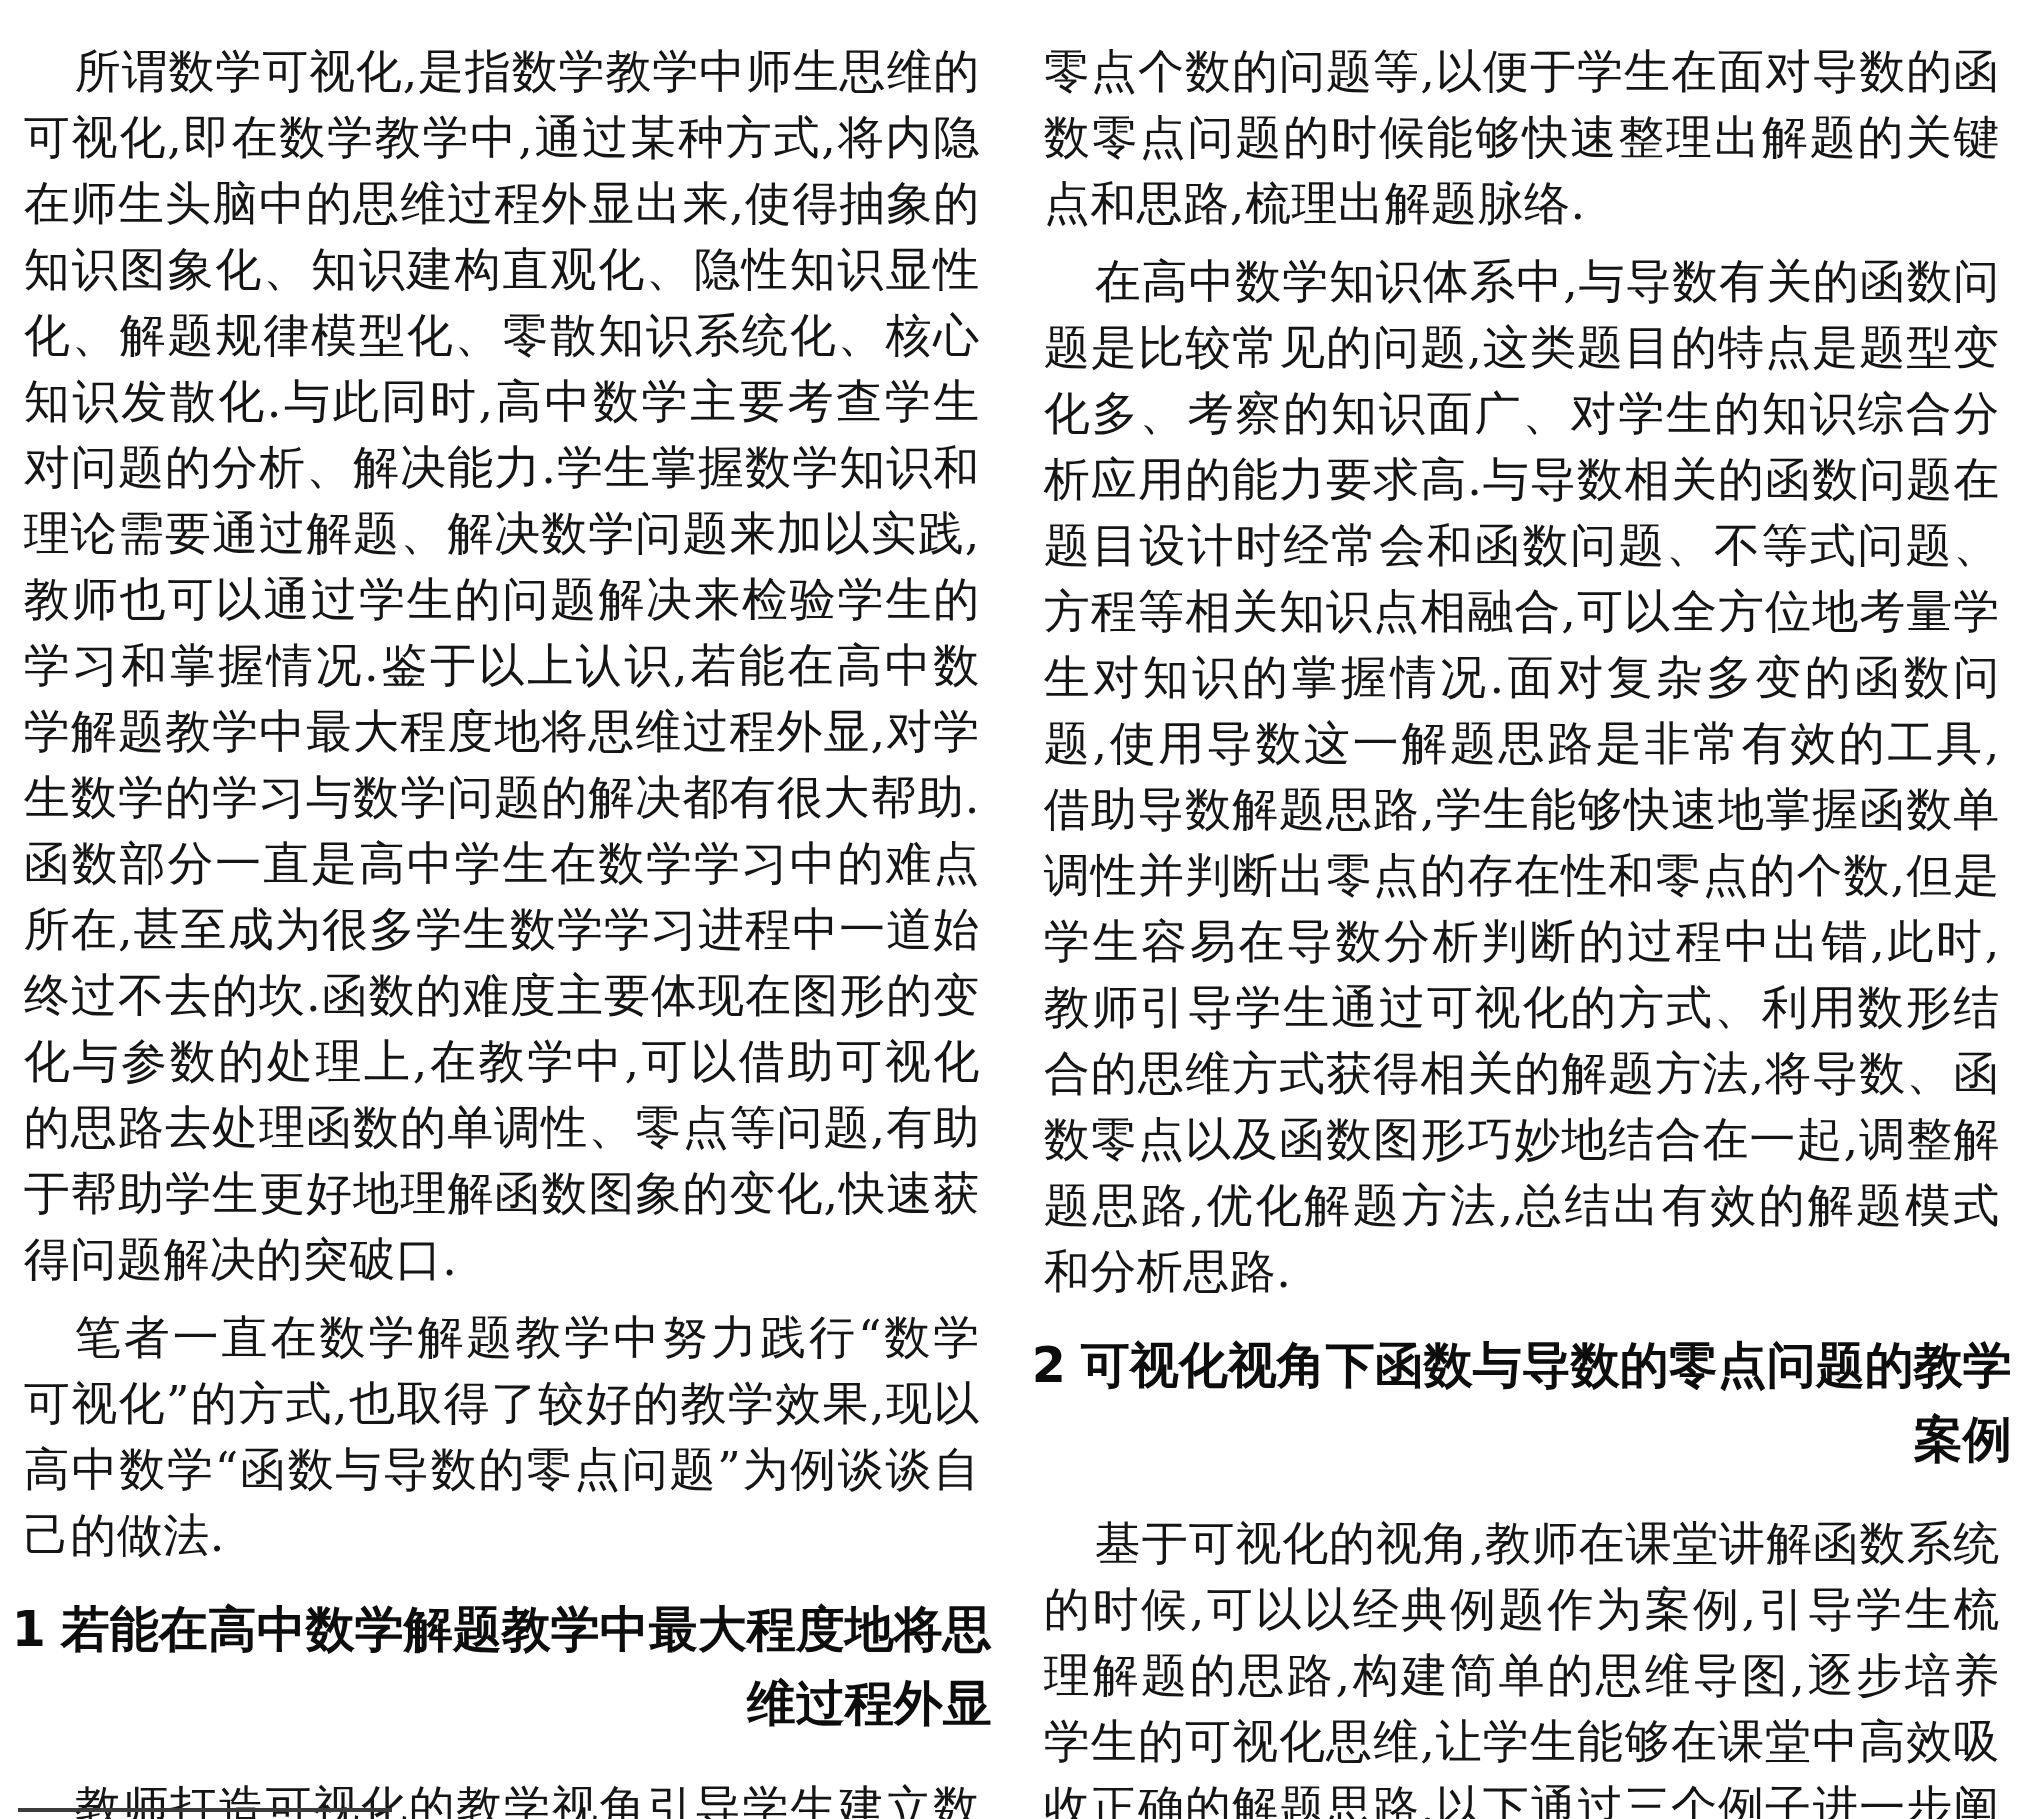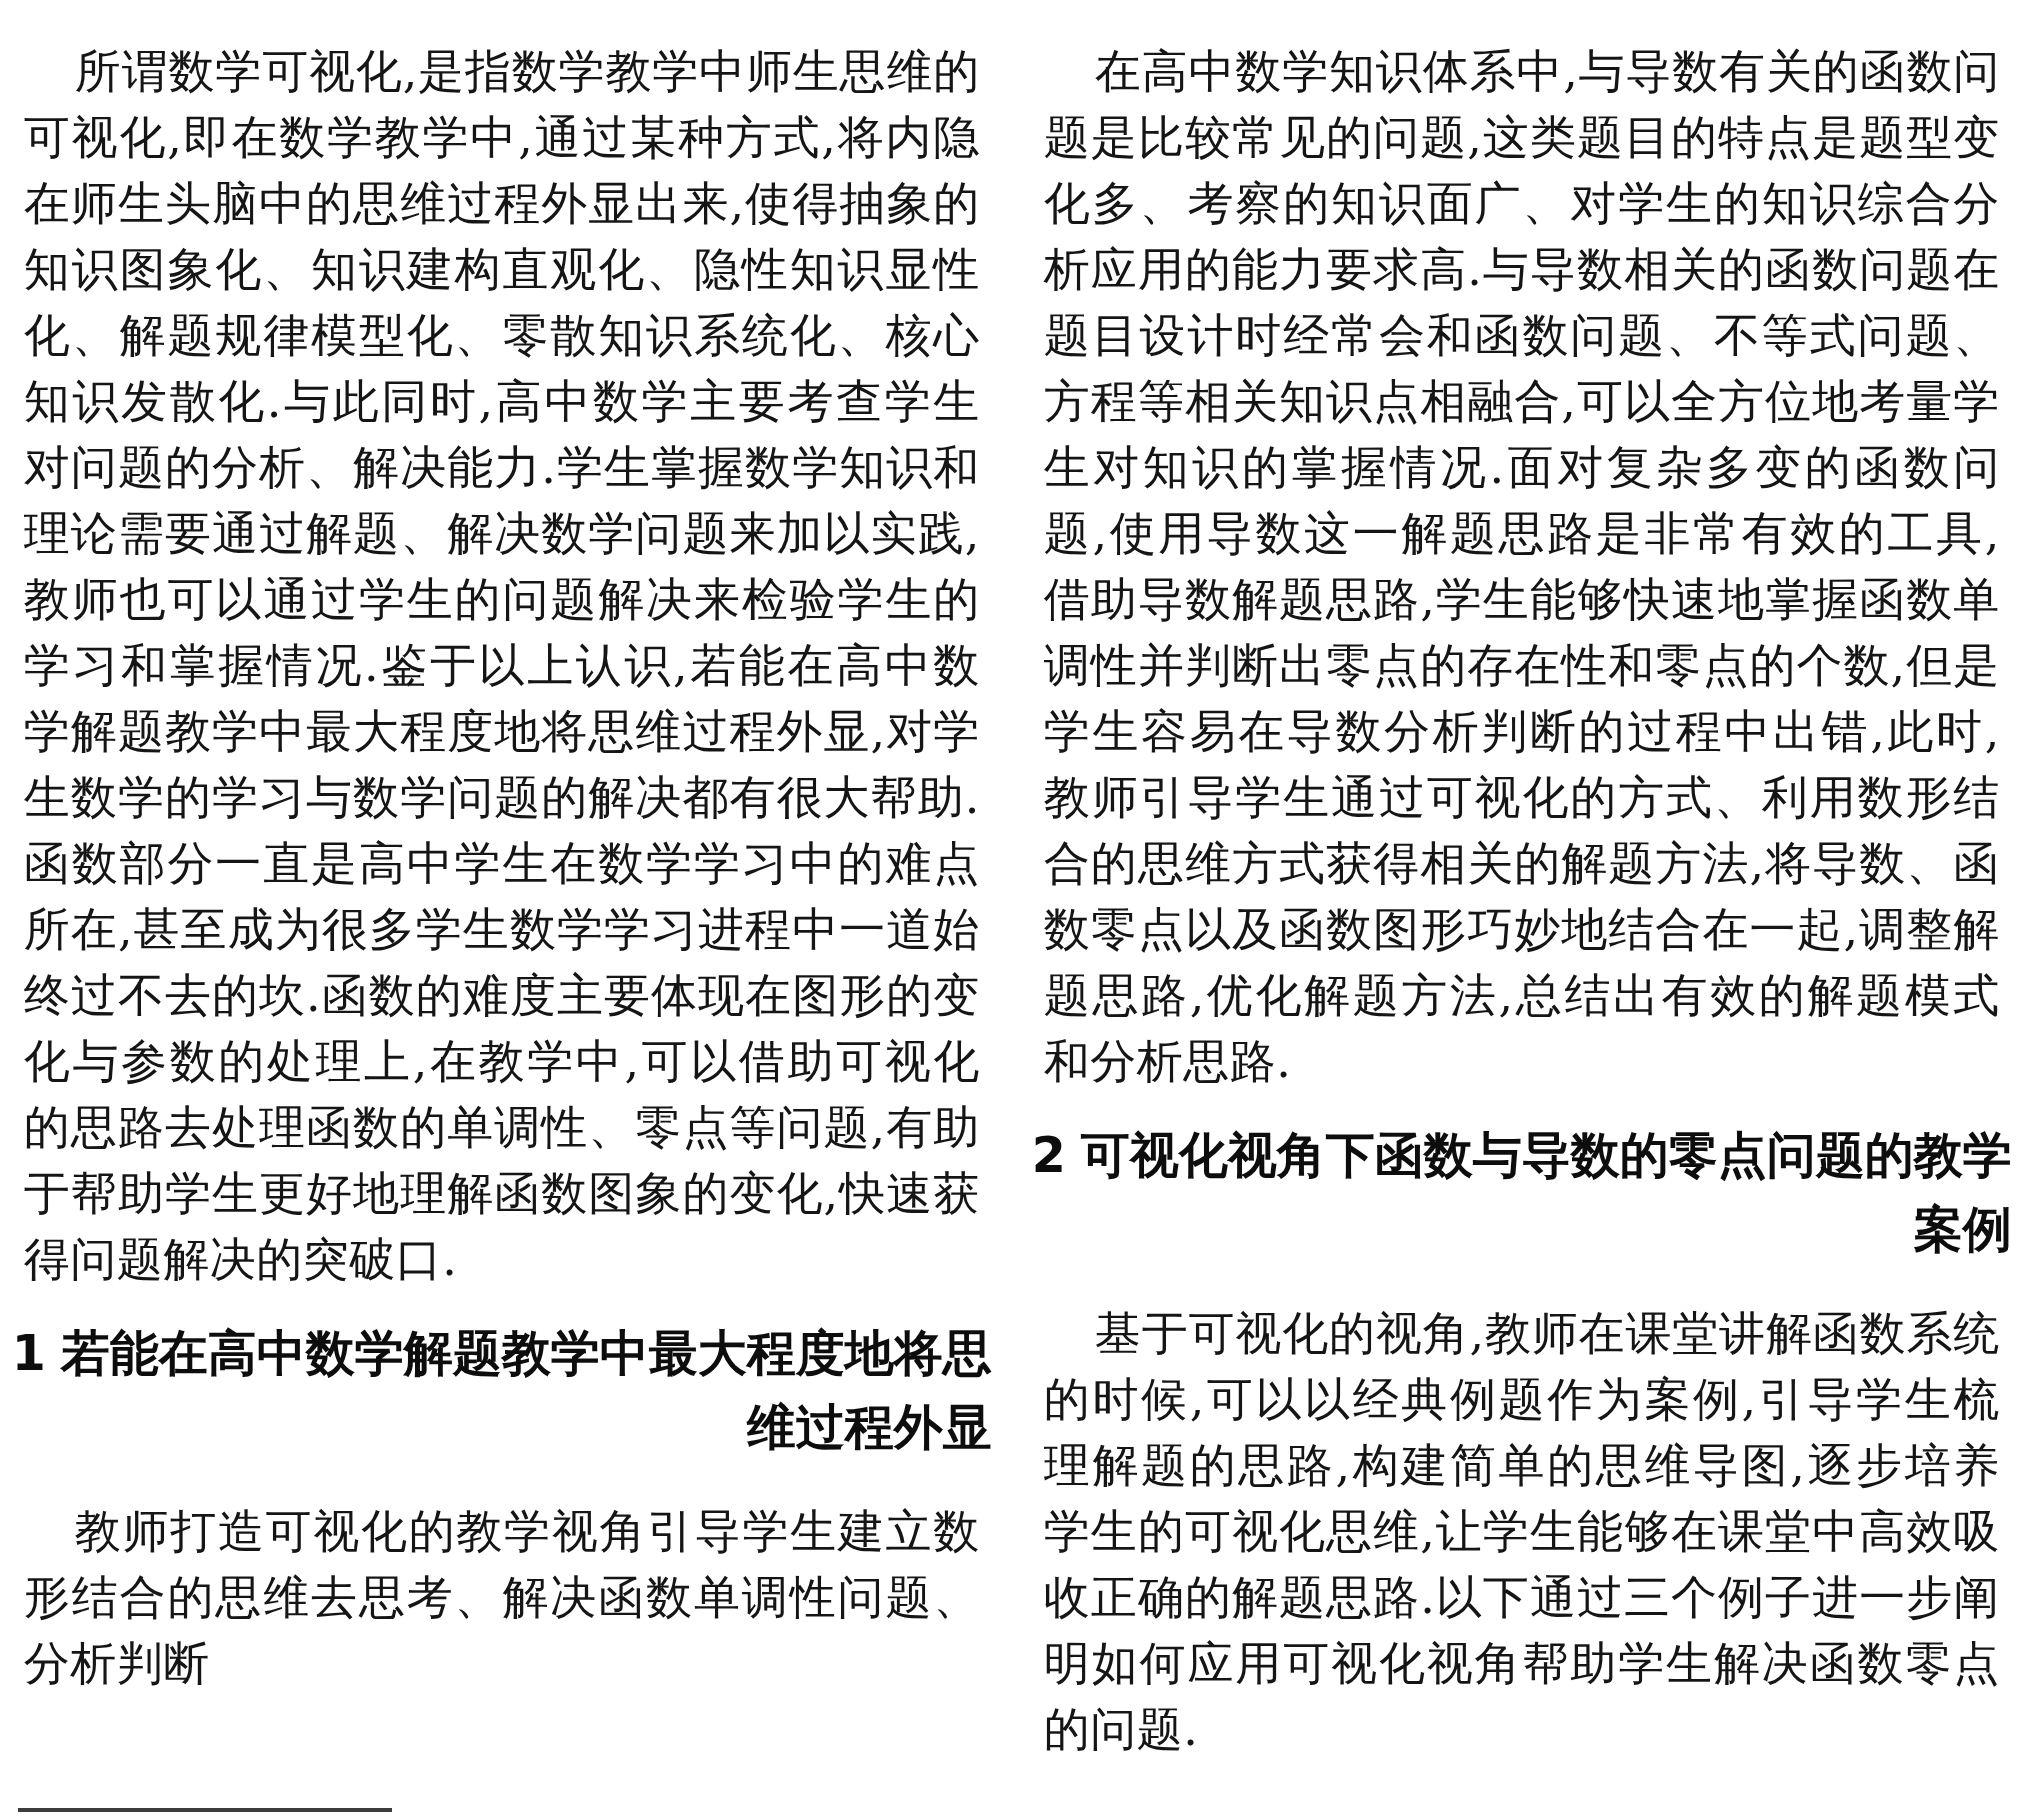--- a/index.html
+++ b/index.html
@@ -51,30 +51,32 @@
   }
 </style>
 </head>
 <body>
 
 <div class="page">
   <div class="cols">
 
     <div class="col">
       <p class="body indent">所谓数学可视化,是指数学教学中师生思维的可视化,即在数学教学中,通过某种方式,将内隐在师生头脑中的思维过程外显出来,使得抽象的知识图象化、知识建构直观化、隐性知识显性化、解题规律模型化、零散知识系统化、核心知识发散化.与此同时,高中数学主要考查学生对问题的分析、解决能力.学生掌握数学知识和理论需要通过解题、解决数学问题来加以实践,教师也可以通过学生的问题解决来检验学生的学习和掌握情况.鉴于以上认识,若能在高中数学解题教学中最大程度地将思维过程外显,对学生数学的学习与数学问题的解决都有很大帮助.函数部分一直是高中学生在数学学习中的难点所在,甚至成为很多学生数学学习进程中一道始终过不去的坎.函数的难度主要体现在图形的变化与参数的处理上,在教学中,可以借助可视化的思路去处理函数的单调性、零点等问题,有助于帮助学生更好地理解函数图象的变化,快速获得问题解决的突破口.</p>
+      <p class="body indent">笔者一直在数学解题教学中努力践行“数学可视化”的方式,也取得了较好的教学效果,现以高中数学“函数与导数的零点问题”为例谈谈自己的做法.</p>
 
       <div class="heading">
         <span class="hnum">1</span>
         <span class="htitle">若能在高中数学解题教学中最大程度地将思维过程外显</span>
       </div>
 
       <p class="body indent">教师打造可视化的教学视角引导学生建立数形结合的思维去思考、解决函数单调性问题、分析判断</p>
     </div>
 
     <div class="col">
+      <p class="body">零点个数的问题等,以便于学生在面对导数的函数零点问题的时候能够快速整理出解题的关键点和思路,梳理出解题脉络.</p>
       <p class="body indent">在高中数学知识体系中,与导数有关的函数问题是比较常见的问题,这类题目的特点是题型变化多、考察的知识面广、对学生的知识综合分析应用的能力要求高.与导数相关的函数问题在题目设计时经常会和函数问题、不等式问题、方程等相关知识点相融合,可以全方位地考量学生对知识的掌握情况.面对复杂多变的函数问题,使用导数这一解题思路是非常有效的工具,借助导数解题思路,学生能够快速地掌握函数单调性并判断出零点的存在性和零点的个数,但是学生容易在导数分析判断的过程中出错,此时,教师引导学生通过可视化的方式、利用数形结合的思维方式获得相关的解题方法,将导数、函数零点以及函数图形巧妙地结合在一起,调整解题思路,优化解题方法,总结出有效的解题模式和分析思路.</p>
 
       <div class="heading">
         <span class="hnum">2</span>
         <span class="htitle">可视化视角下函数与导数的零点问题的教学案例</span>
       </div>
 
       <p class="body indent">基于可视化的视角,教师在课堂讲解函数系统的时候,可以以经典例题作为案例,引导学生梳理解题的思路,构建简单的思维导图,逐步培养学生的可视化思维,让学生能够在课堂中高效吸收正确的解题思路.以下通过三个例子进一步阐明如何应用可视化视角帮助学生解决函数零点的问题.</p>
 
     </div>

